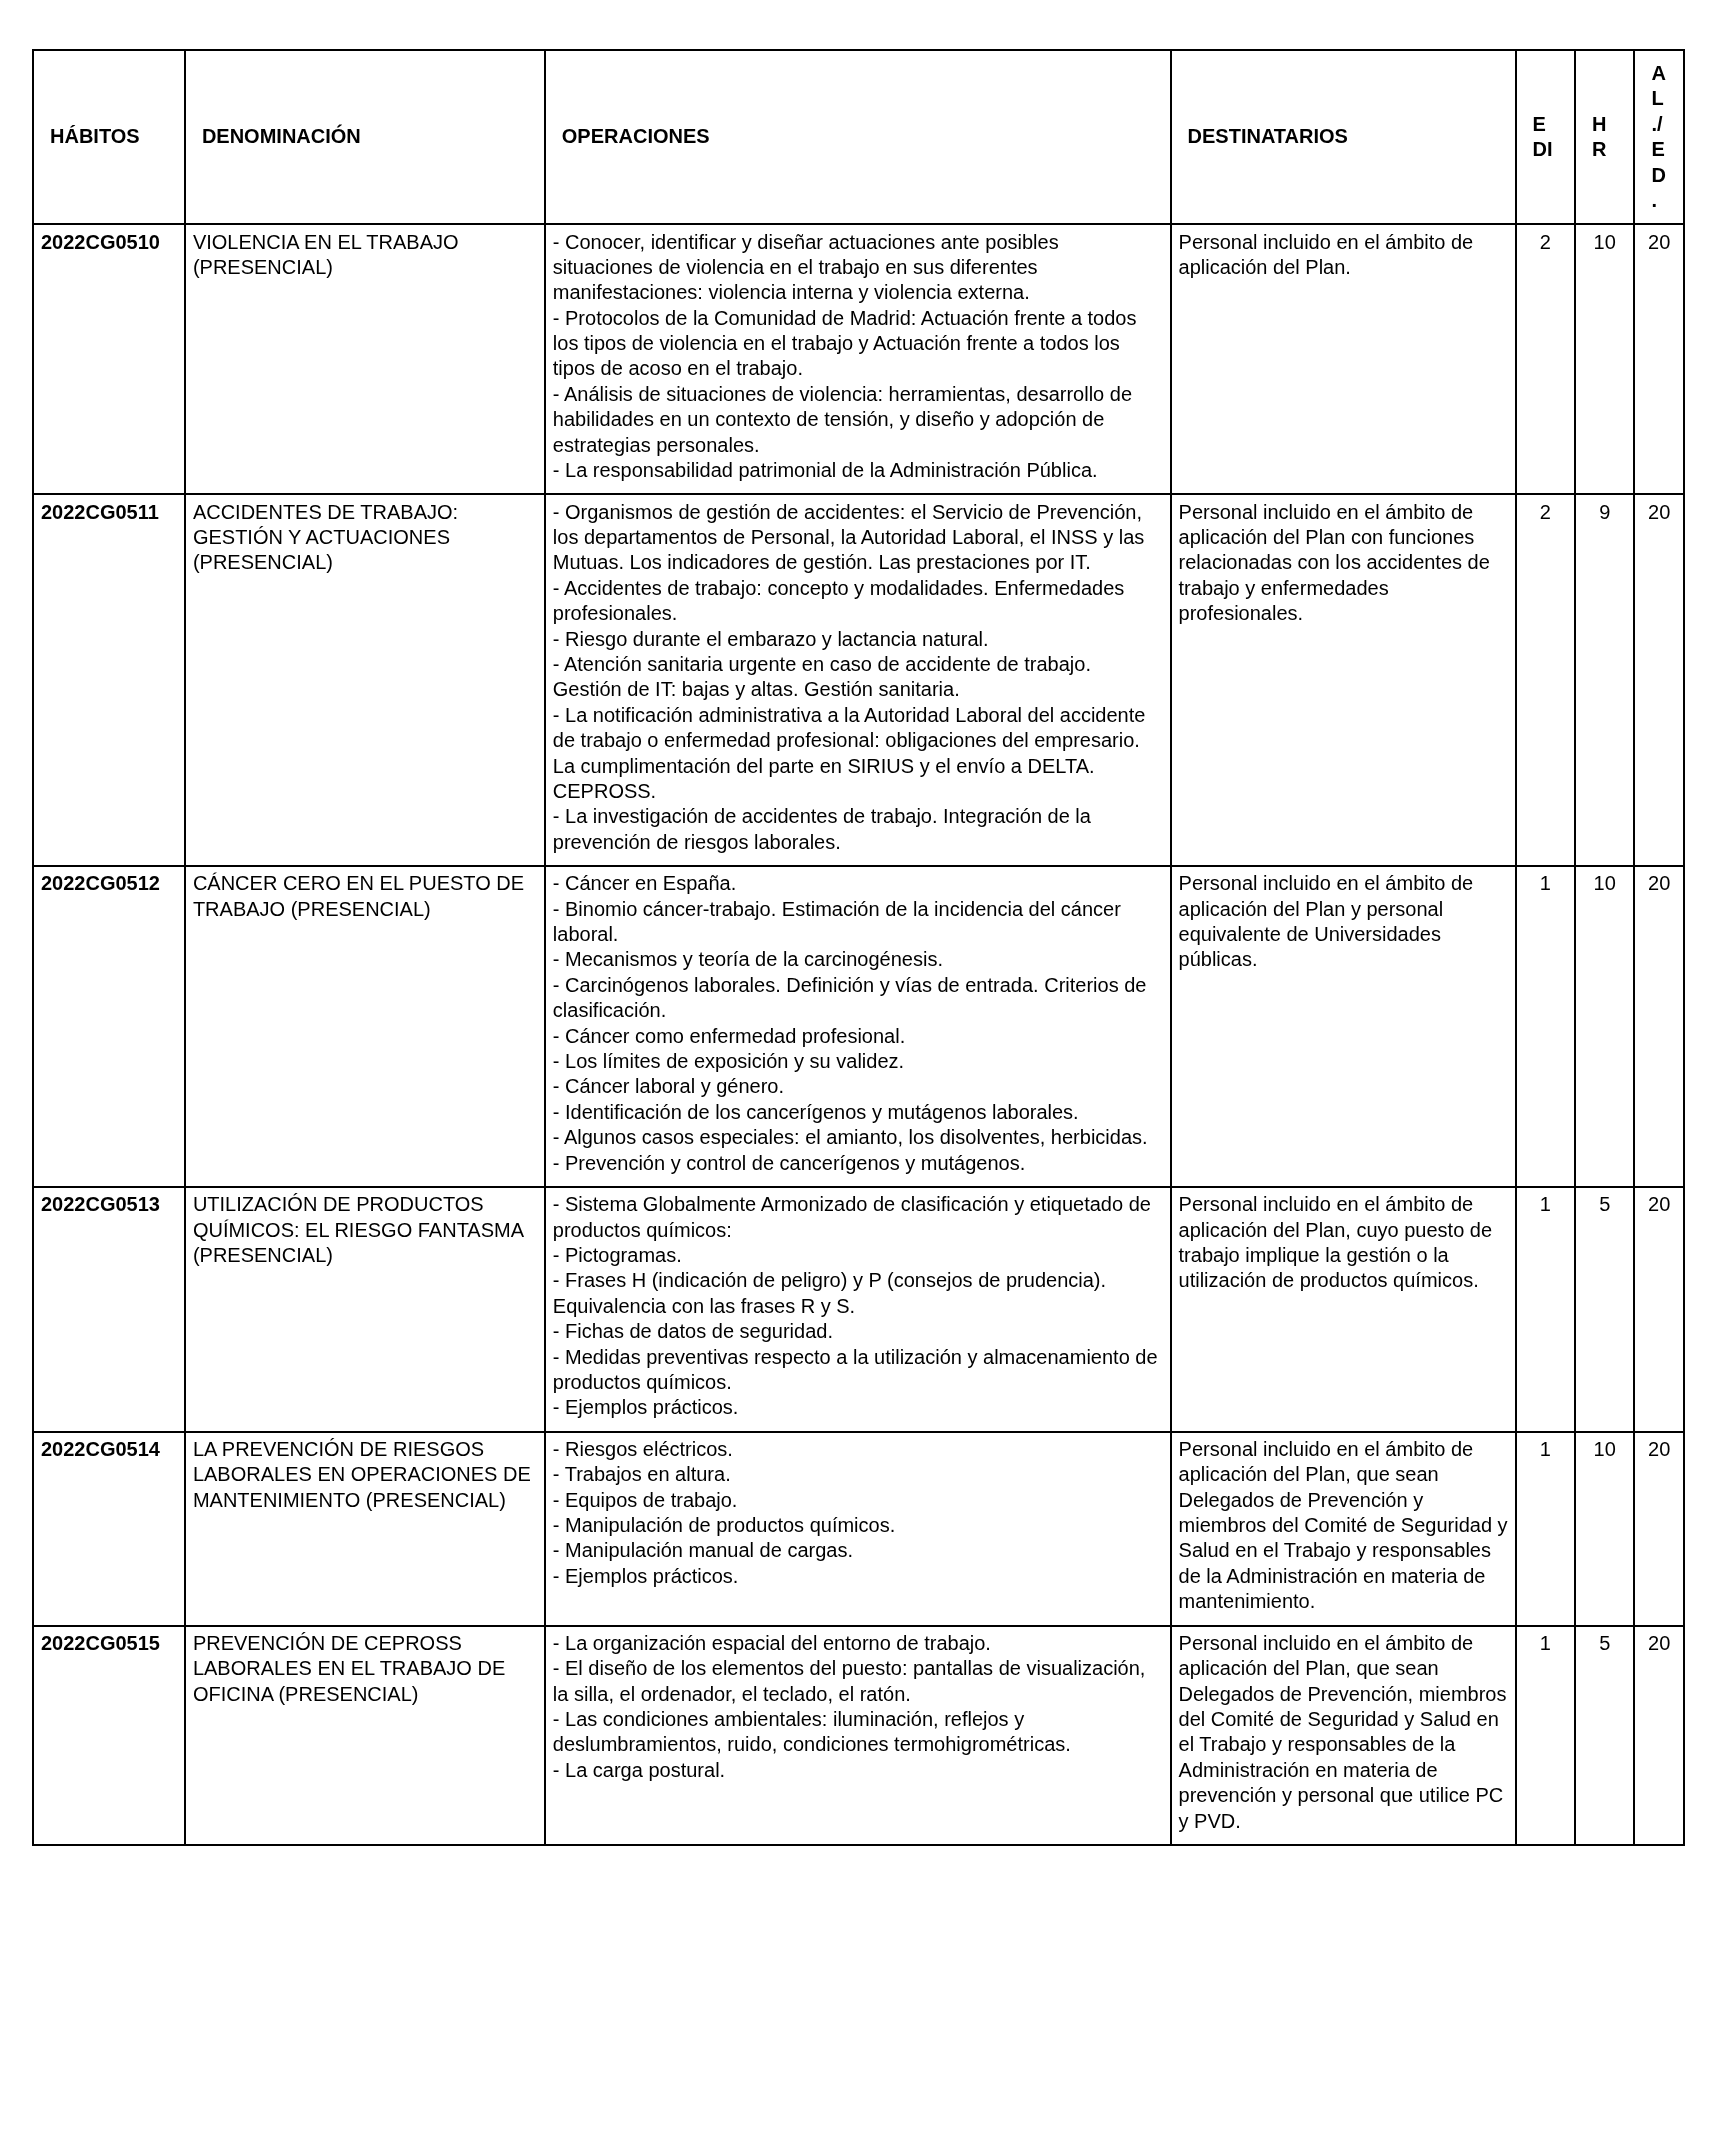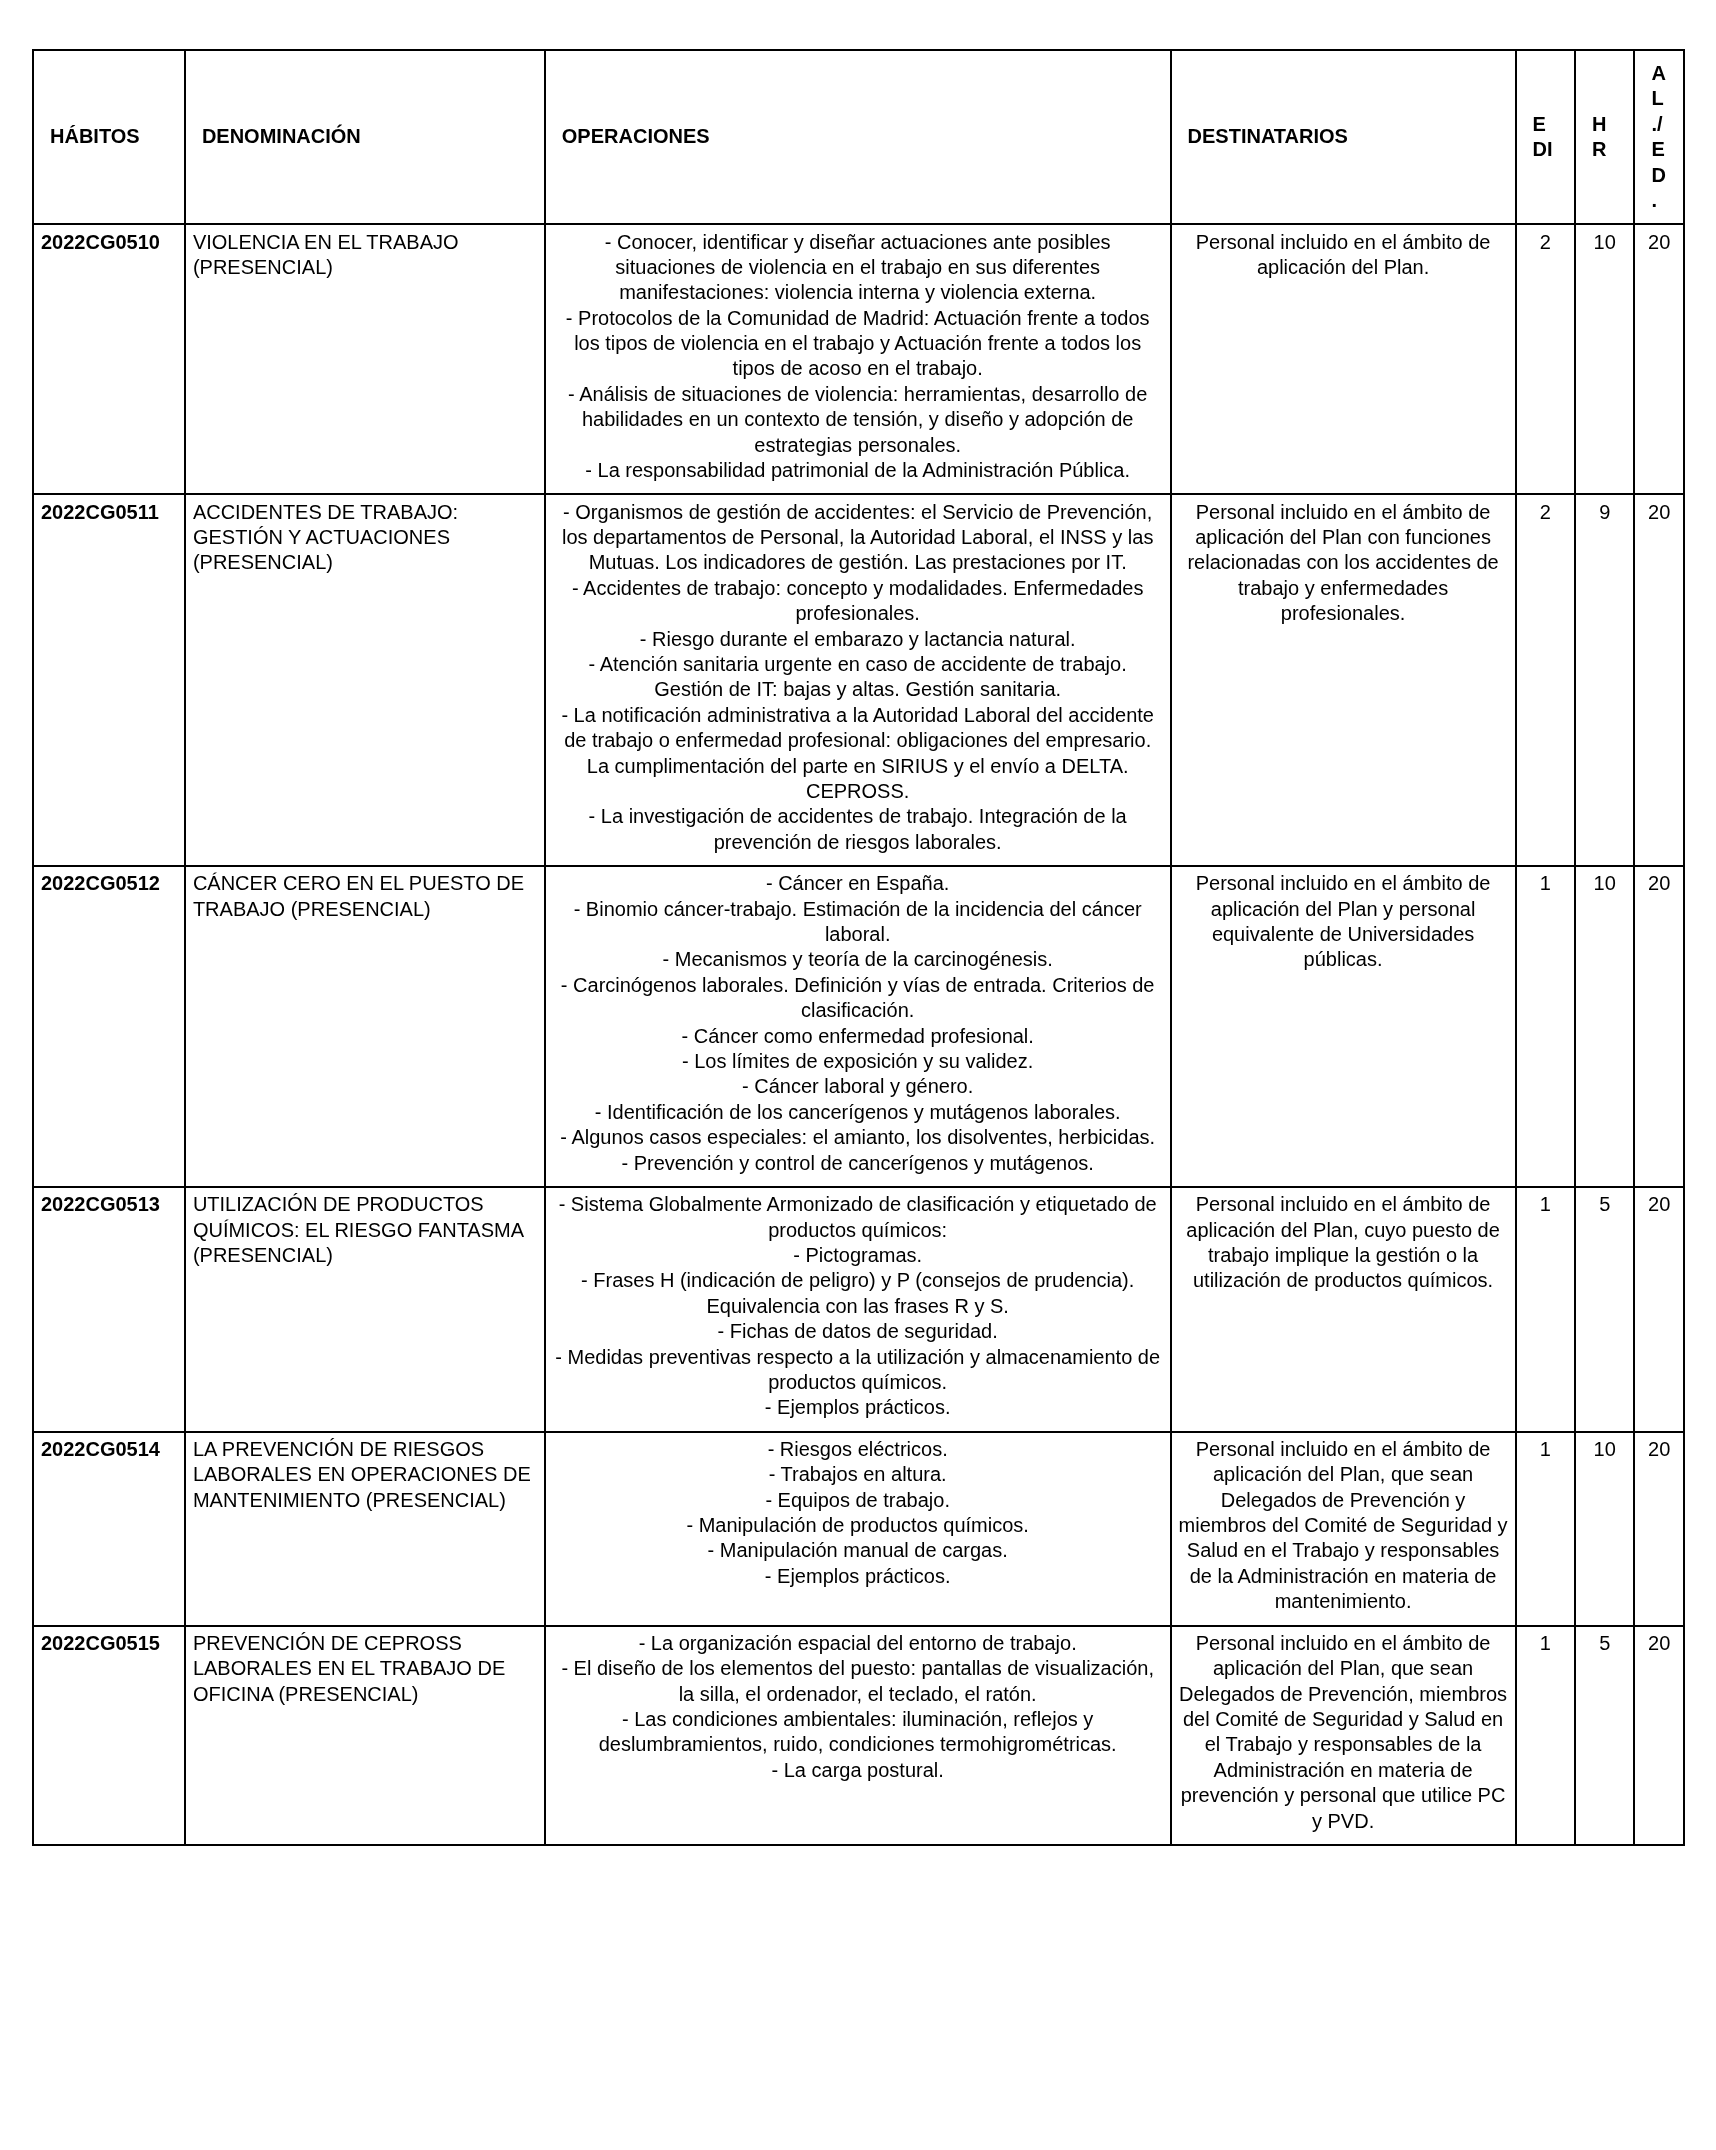--- a/index.html
+++ b/index.html
@@ -57,21 +57,20 @@
     padding-left: 2.8px;
     padding-right: 1.4px;
     font-weight: bold;
   }
   td.cell-denominacion {
     text-transform: none;
   }
   td.cell-contenidos,
   td.cell-destinatarios {
     white-space: pre-line;
-    text-align: center;
   }
   td.cell-num {
     text-align: center;
   }
   td.footer-cell {
     font-weight: bold;
     padding: 4.2px 7px 5.6px 4.2px;
   }
 </style>
 </head>

